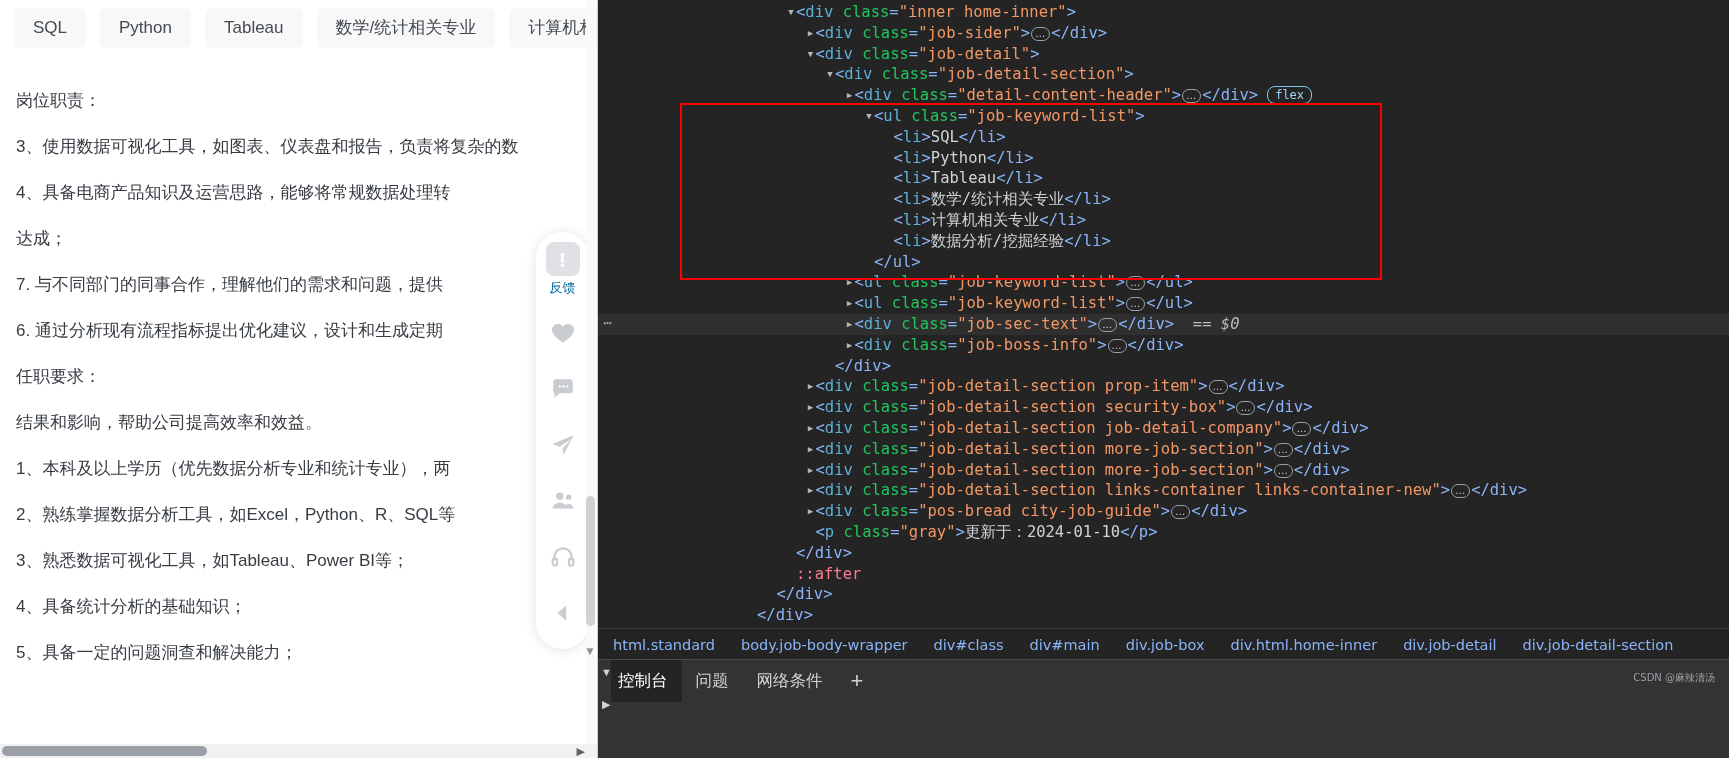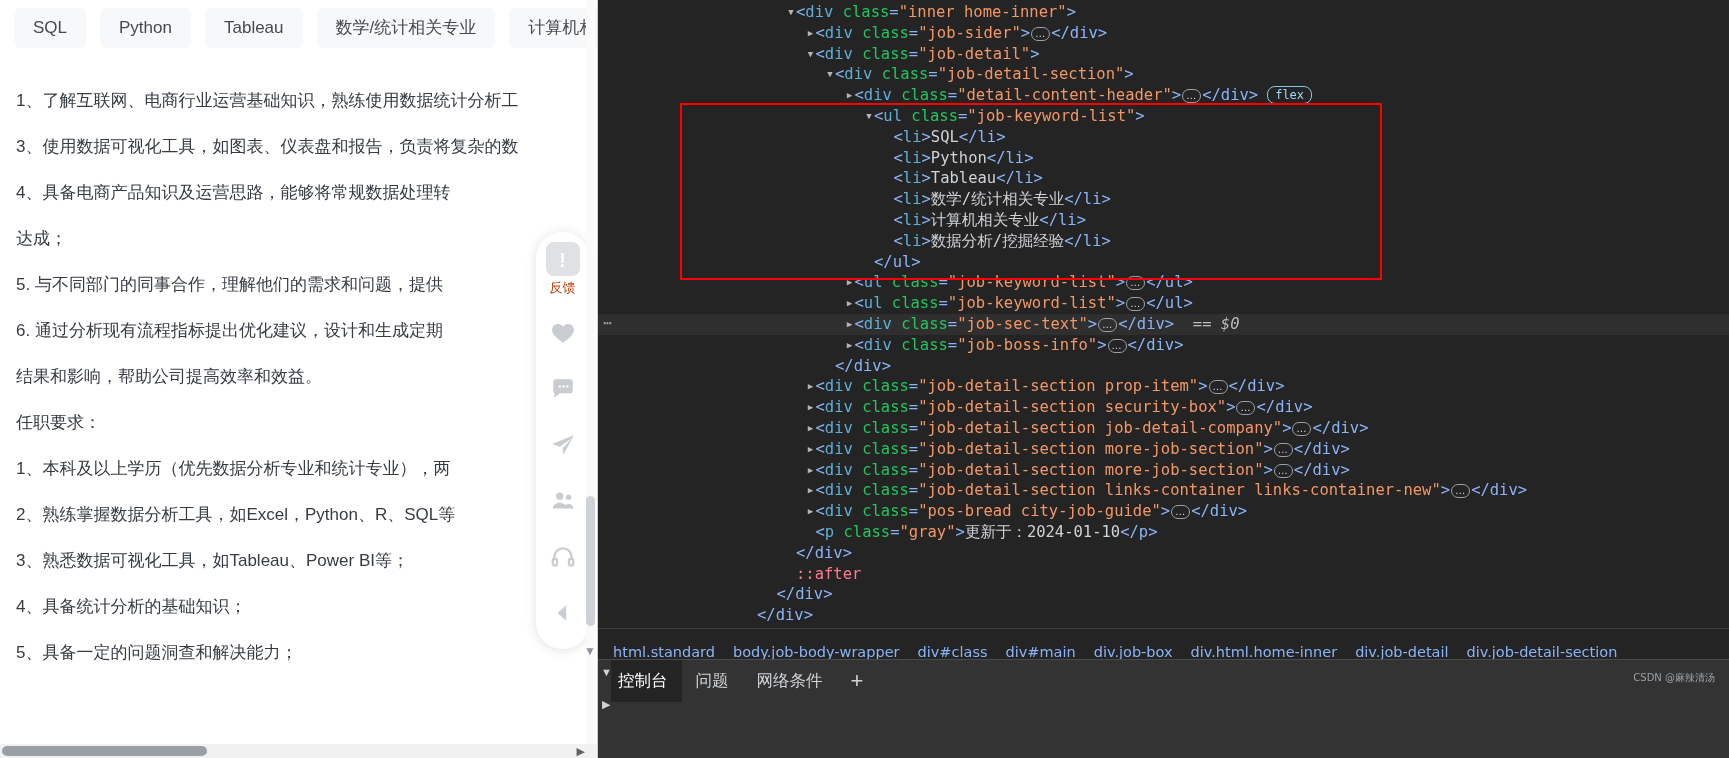--- a/index.html
+++ b/index.html
@@ -41,21 +41,21 @@
   .fab{
     width:44px;height:44px;display:flex;align-items:center;justify-content:center;
     color:#c9ccd1;margin:6px 0;
   }
   .fab svg{display:block;}
   .fab-feedback{
     width:34px;height:34px;border-radius:8px;background:#dfe1e4;color:#fff;
     display:flex;align-items:center;justify-content:center;
     font-size:21px;font-weight:bold;margin-bottom:2px;line-height:1;
   }
-  .fab-label{font-size:13px;color:#c2410c;margin:1px 0 8px 0;}
+  .fab-label{font-size:13px;color:#0369a1;margin:1px 0 8px 0;}
 
   
   .page-vscroll{
     position:absolute;right:2px;top:0;width:9px;height:758px;background:#fafafa;
   }
   .page-vthumb{
     position:absolute;right:2px;top:496px;width:9px;height:130px;
     background:#cfd2d6;border-radius:5px;
   }
   .page-vcaret{
@@ -116,21 +116,21 @@
     font-family:"DejaVu Sans Mono","Liberation Mono",monospace;
   }
   .red-box{
     position:absolute;border:2px solid #ff0000;pointer-events:none;
   }
 
   
   .crumbs{
     position:absolute;left:0;right:0;top:628px;height:31px;
     background:#242424;border-top:1px solid #3b3b3b;
-    display:flex;align-items:flex-end;gap:0;padding-left:6px;overflow:hidden;
+    display:flex;align-items:center;gap:8px;padding-left:6px;overflow:hidden;
     font-family:"DejaVu Sans","Liberation Sans",sans-serif;
   }
   .crumb{
     color:#8ab4f8;font-size:14.5px;padding:0 9px;white-space:nowrap;
   }
 
   
   .drawer{
     position:absolute;left:0;right:0;top:659px;bottom:0;
     background:#333333;border-top:1px solid #4a4a4a;
@@ -162,28 +162,28 @@
 
     <div class="kw-row" id="kw-row">
         <div class="kw-tag">SQL</div>
         <div class="kw-tag">Python</div>
         <div class="kw-tag">Tableau</div>
         <div class="kw-tag">数学/统计相关专业</div>
         <div class="kw-tag">计算机相关专业</div>
       </div>
 
     <div class="jd-body" id="jd-body">
-        <p>1、了解互联网、电商行业运营基础知识，熟练使用数据统计分析工</p>
+        <p>岗位职责：</p>
         <p>3、使用数据可视化工具，如图表、仪表盘和报告，负责将复杂的数</p>
         <p>4、具备电商产品知识及运营思路，能够将常规数据处理转</p>
         <p>达成；</p>
-        <p>5. 与不同部门的同事合作，理解他们的需求和问题，提供</p>
+        <p>7. 与不同部门的同事合作，理解他们的需求和问题，提供</p>
         <p>6. 通过分析现有流程指标提出优化建议，设计和生成定期</p>
+        <p>任职要求：</p>
         <p>结果和影响，帮助公司提高效率和效益。</p>
-        <p>任职要求：</p>
         <p>1、本科及以上学历（优先数据分析专业和统计专业），两</p>
         <p>2、熟练掌握数据分析工具，如Excel，Python、R、SQL等</p>
         <p>3、熟悉数据可视化工具，如Tableau、Power BI等；</p>
         <p>4、具备统计分析的基础知识；</p>
         <p>5、具备一定的问题洞查和解决能力；</p>
       </div>
 
     <div class="fab-bar">
       <div class="fab-feedback">!</div>
       <div class="fab-label">反馈</div>

